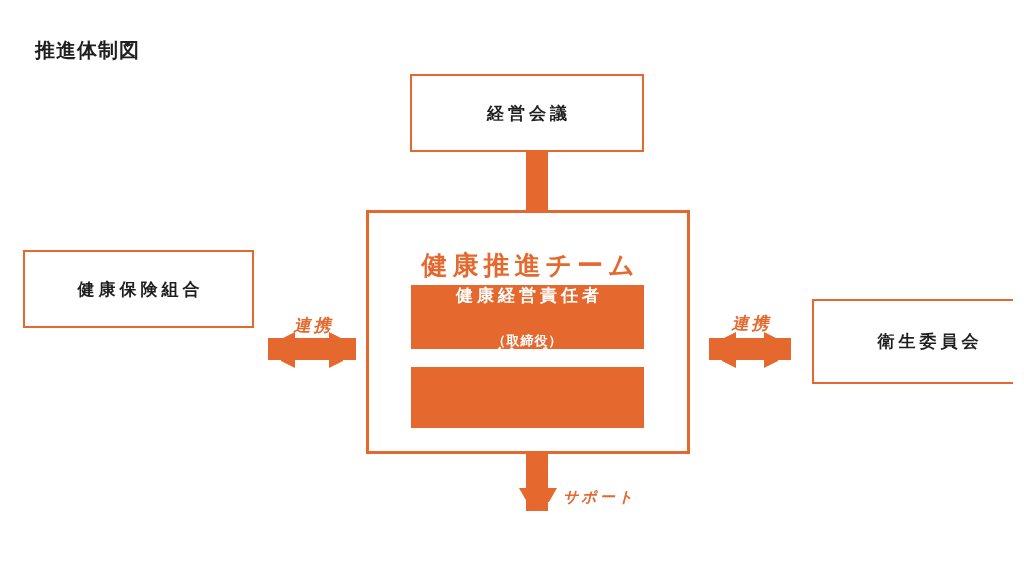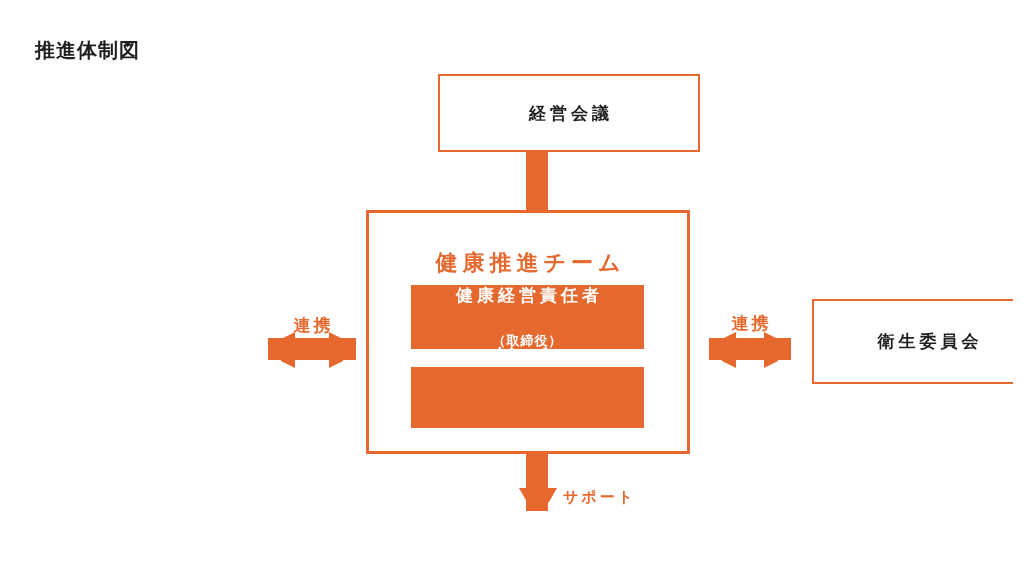--- a/index.html
+++ b/index.html
@@ -34,40 +34,40 @@
     border:2px solid var(--accent);
     display:flex;
     align-items:center;
     justify-content:center;
     font-size:17px;
     font-weight:bold;
     letter-spacing:4px;
     text-indent:4px;
     color:var(--ink);
   }
-  .mgmt   {left:388px; top:52px;  width:262px; height:78px;margin-left:28px;}
+  .mgmt   {left:388px; top:52px;  width:234px; height:78px;}
   .hins   {left:1px;   top:228px; width:231px; height:78px;}
   .phys   {left:1px;   top:327px; width:231px; height:78px;}
   .hyg    {left:790px; top:277px; width:232px; height:85px;}
   .emp    {left:388px; top:508px; width:234px; height:74px;}
 
   
   .team-box{
     position:absolute;
     left:344px; top:188px;
     width:324px; height:244px;
     background:#ffffff;
     border:3px solid var(--accent);
   }
   .team-title{
     position:absolute;
     left:0; top:24px; width:100%;
     text-align:center;
     color:var(--accent);
-    font-size:22px;
+    font-size:26px;
     font-weight:bold;
     letter-spacing:5px;
     text-indent:5px;
   }
   .inner-box{
     position:absolute;
     left:42px;
     width:233px;
     background:var(--accent);
     color:#ffffff;
@@ -135,20 +135,21 @@
   }
 
   .edge-label{
     position:absolute;
     color:var(--accent);
     font-weight:bold;
     font-size:17px;
     letter-spacing:3px;
     text-indent:3px;
     text-align:center;
+    font-style:italic;
   }
   .left-label {left:237px; top:281px; width:106px;}
   .right-label{left:678px; top:279px; width:100px;}
   .support-label{left:527px; top:455px; font-size:15px; letter-spacing:3px; text-align:left;}
 </style>
 </head>
 <body>
 
 <div class="canvas">
 
@@ -167,20 +168,23 @@
       <div class="inner-main">健康経営責任者</div>
       <div class="inner-sub">（取締役）</div>
     </div>
 
     <div class="inner-box inner-members">
       <div class="inner-main">メンバー</div>
       <div class="inner-sub">（人事労務・総務）</div>
     </div>
   </div>
 
+  <div class="box hins">
+    <span>健康保険組合</span>
+  </div>
 
   <div class="box hyg">
     <span>衛生委員会</span>
   </div>
 
 
   <div class="edge-label left-label">連携</div>
   <div class="h-arrow left-arrow">
     <div class="tri tri-left"></div>
     <div class="h-line"></div>

